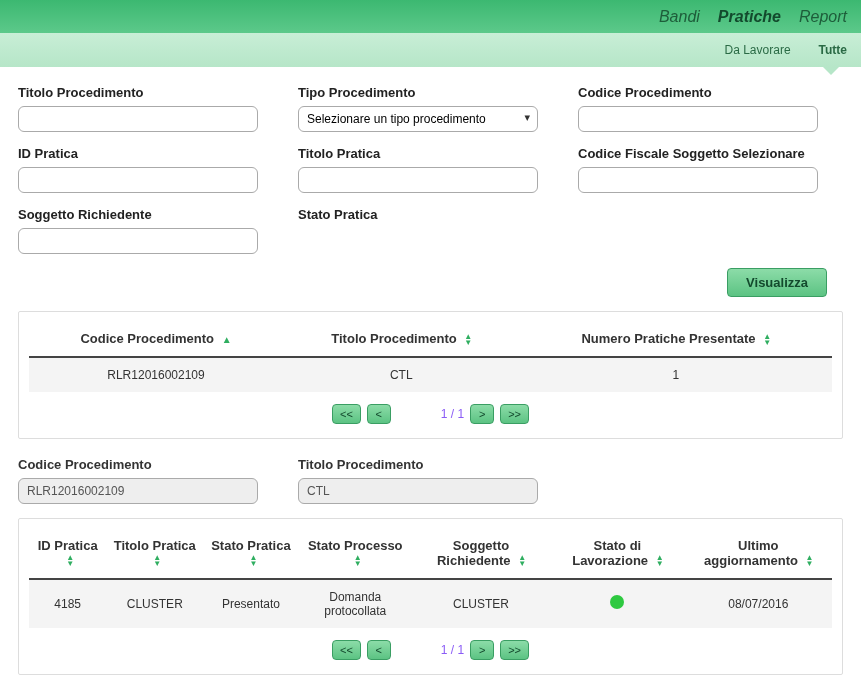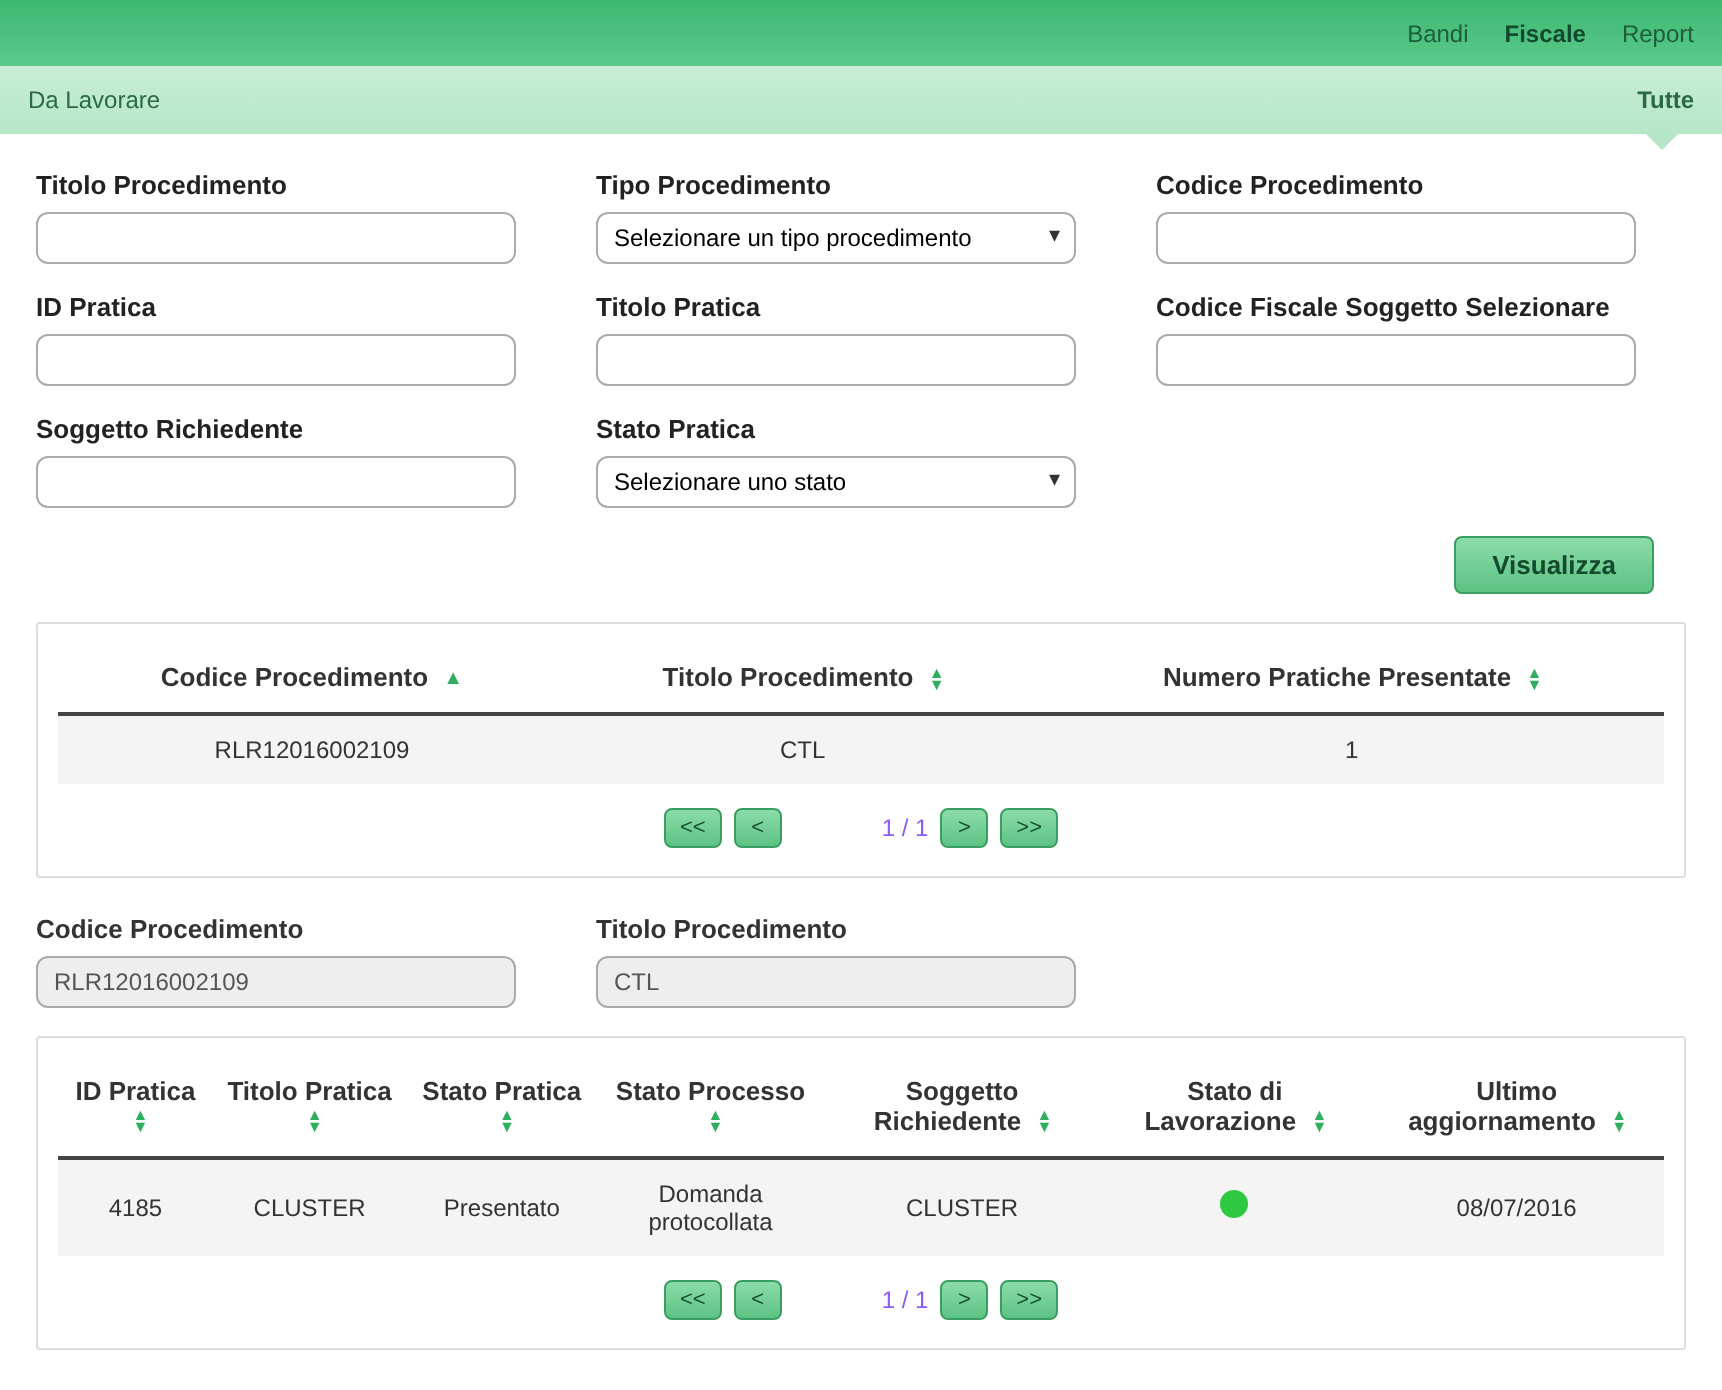--- a/index.html
+++ b/index.html
@@ -15,33 +15,34 @@
     background: linear-gradient(to bottom, #3cb871 0%, #5cc98a 100%);
     height: 33px;
     display: flex;
     justify-content: flex-end;
     align-items: center;
     padding: 0 14px;
     gap: 18px;
   }
   .topbar a {
     color: #1e5d3a;
-    font-size: 12px;
+    font-size: 16px;
     text-decoration: none;
     cursor: pointer;
+    font-style: italic;
   }
   .topbar a.active {
     font-weight: bold;
     color: #134a2d;
   }
   .subbar {
     background: linear-gradient(to bottom, #c8eed6 0%, #b6e6c8 100%);
     height: 34px;
     display: flex;
-    justify-content: space-between;
+    justify-content: flex-end;
     align-items: center;
     padding: 0 14px;
     gap: 28px;
     position: relative;
   }
   .subbar a {
     color: #2a6a45;
     font-size: 12px;
     text-decoration: none;
     cursor: pointer;
@@ -184,21 +185,21 @@
   .detail-col { width:240px; }
   .detail-col label {
     display:block; font-weight:bold; font-size:13px; margin-bottom:6px;
   }
 </style>
 </head>
 <body>
 
 <div class="topbar">
   <a>Bandi</a>
-  <a class="active">Fiscale</a>
+  <a class="active">Pratiche</a>
   <a>Report</a>
 </div>
 <div class="subbar">
   <a>Da Lavorare</a>
   <a class="active">Tutte</a>
   <div class="arrow"></div>
 </div>
 
 <div class="content">
 
@@ -236,25 +237,20 @@
     </div>
   </div>
 
   <div class="filter-row">
     <div class="filter-col">
       <label>Soggetto Richiedente</label>
       <input type="text" style="">
     </div>
     <div class="filter-col">
       <label>Stato Pratica</label>
-      <div class="select-wrap">
-        <select>
-          <option>Selezionare uno stato</option>
-        </select>
-      </div>
     </div>
     <div class="filter-col"></div>
   </div>
 
   <div class="btn-row">
     <button class="btn">Visualizza</button>
   </div>
 
   <div class="panel">
     <table class="data">

